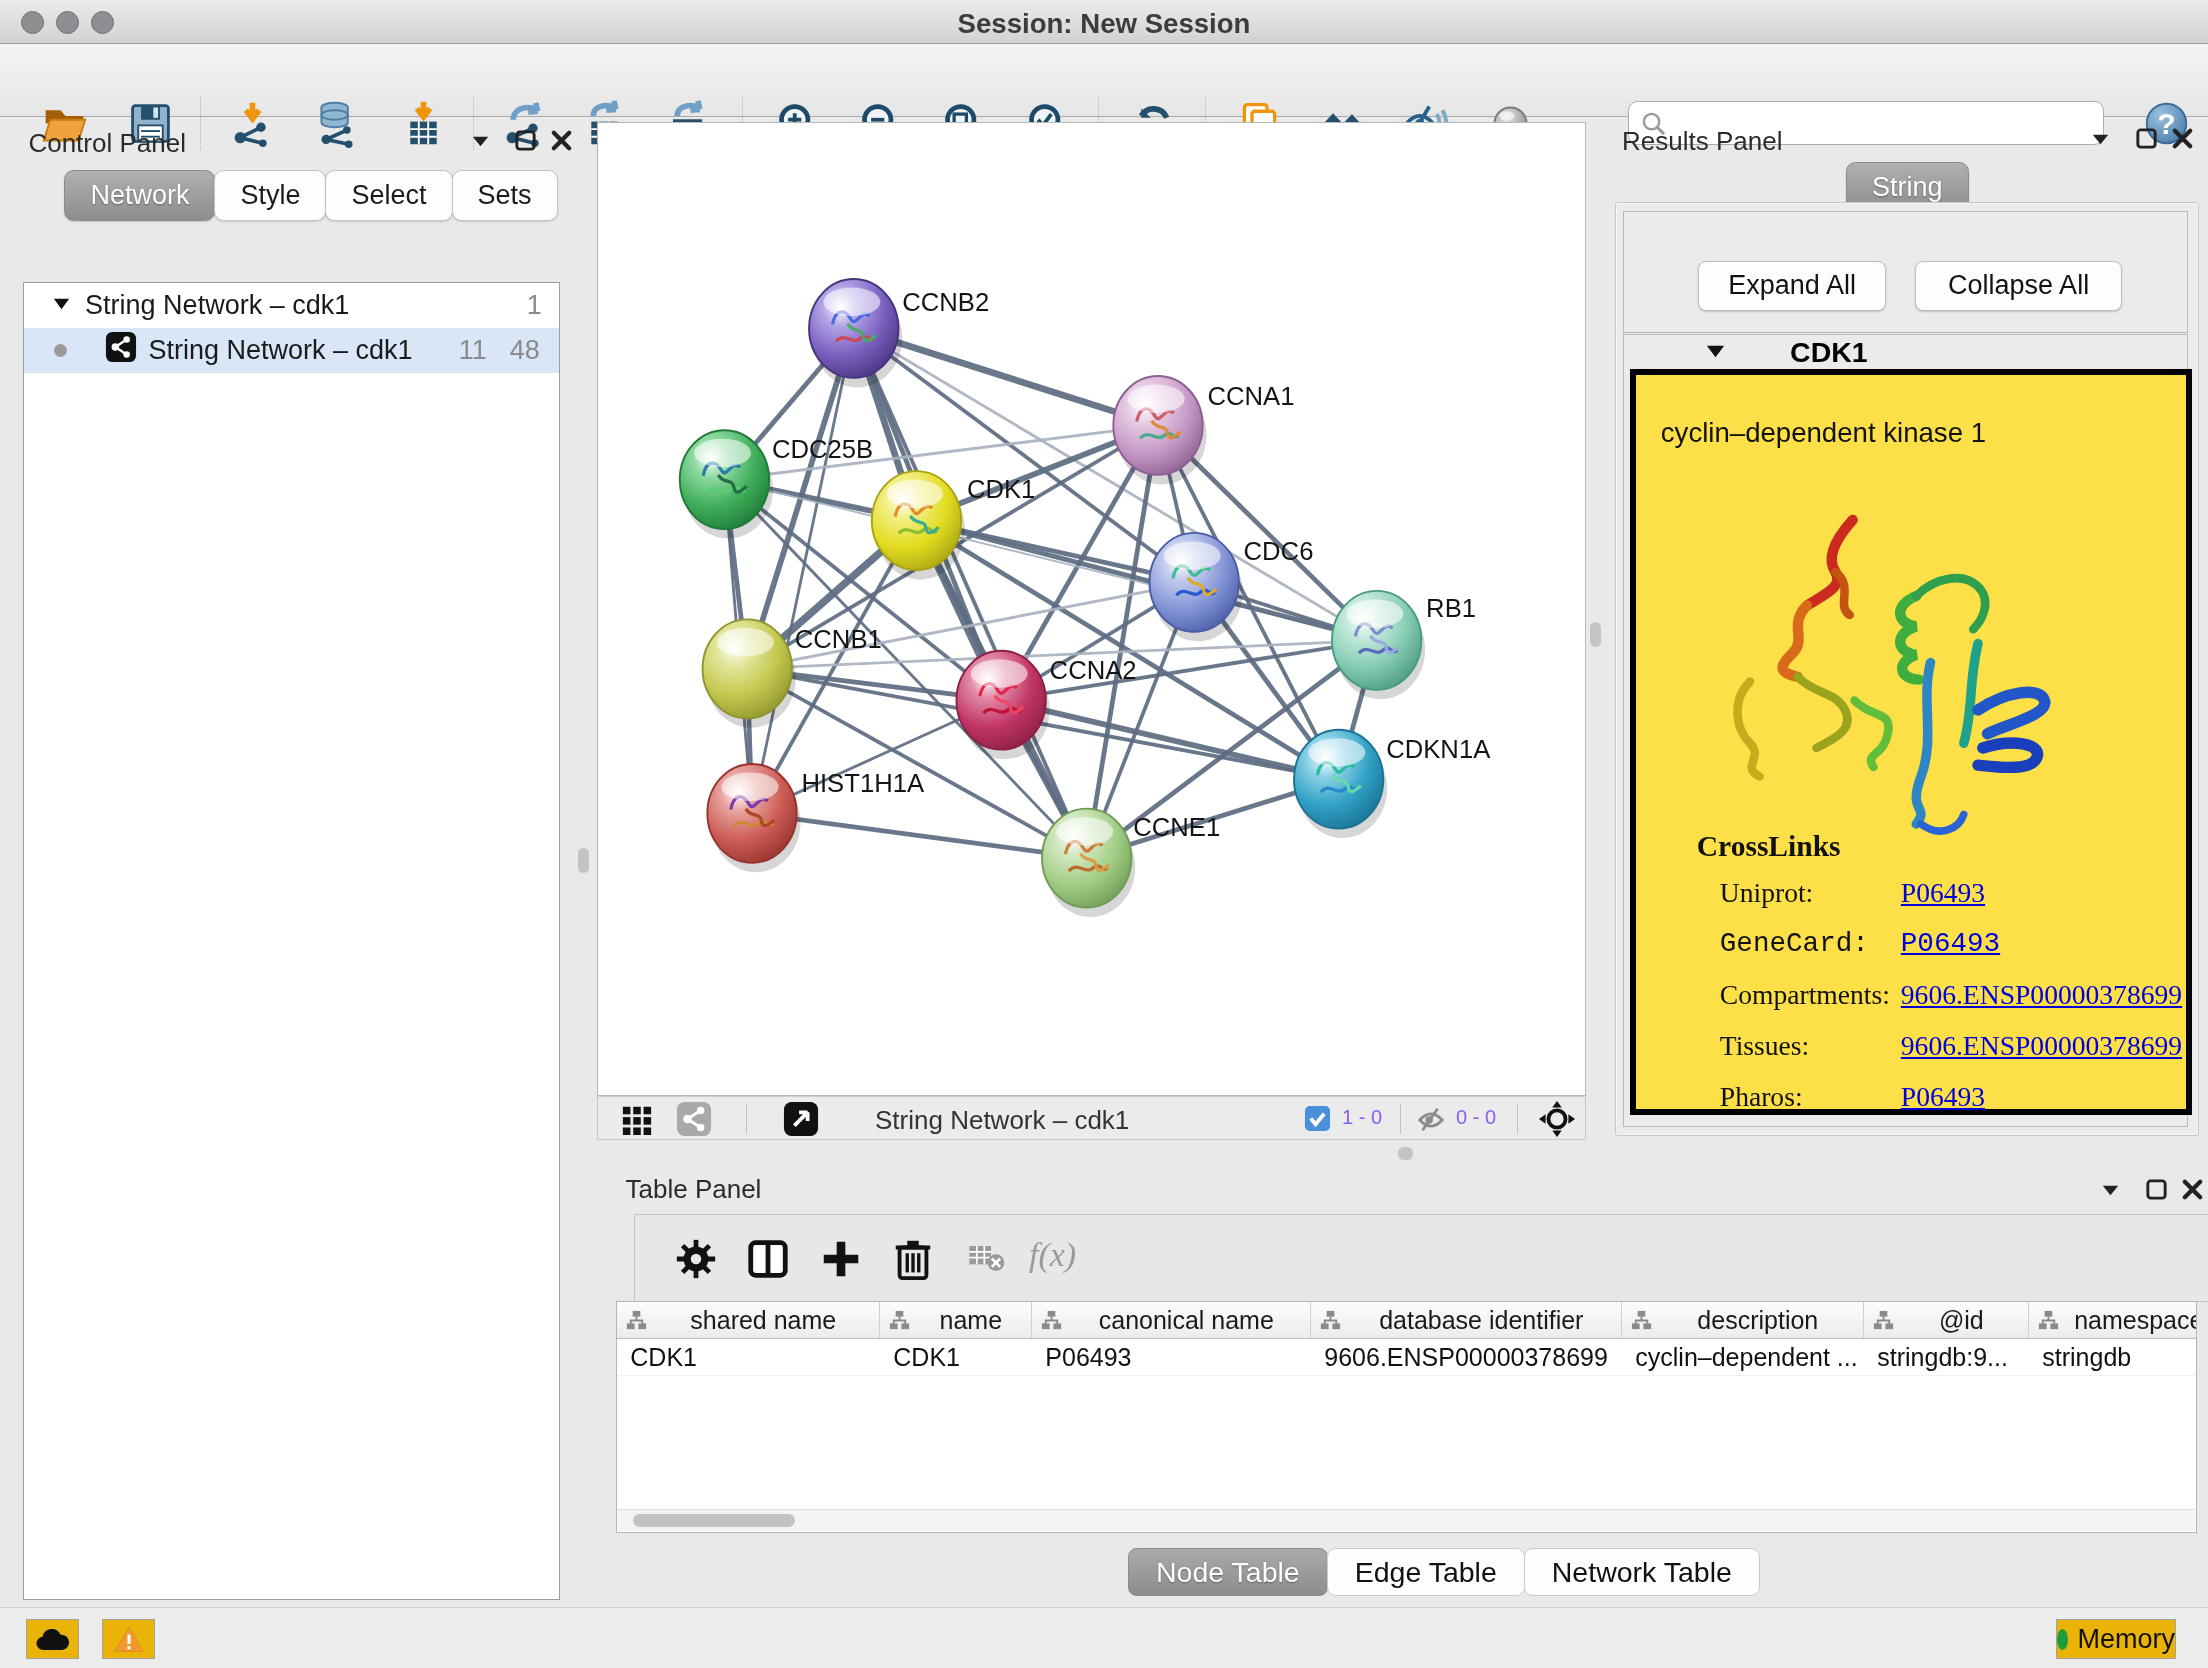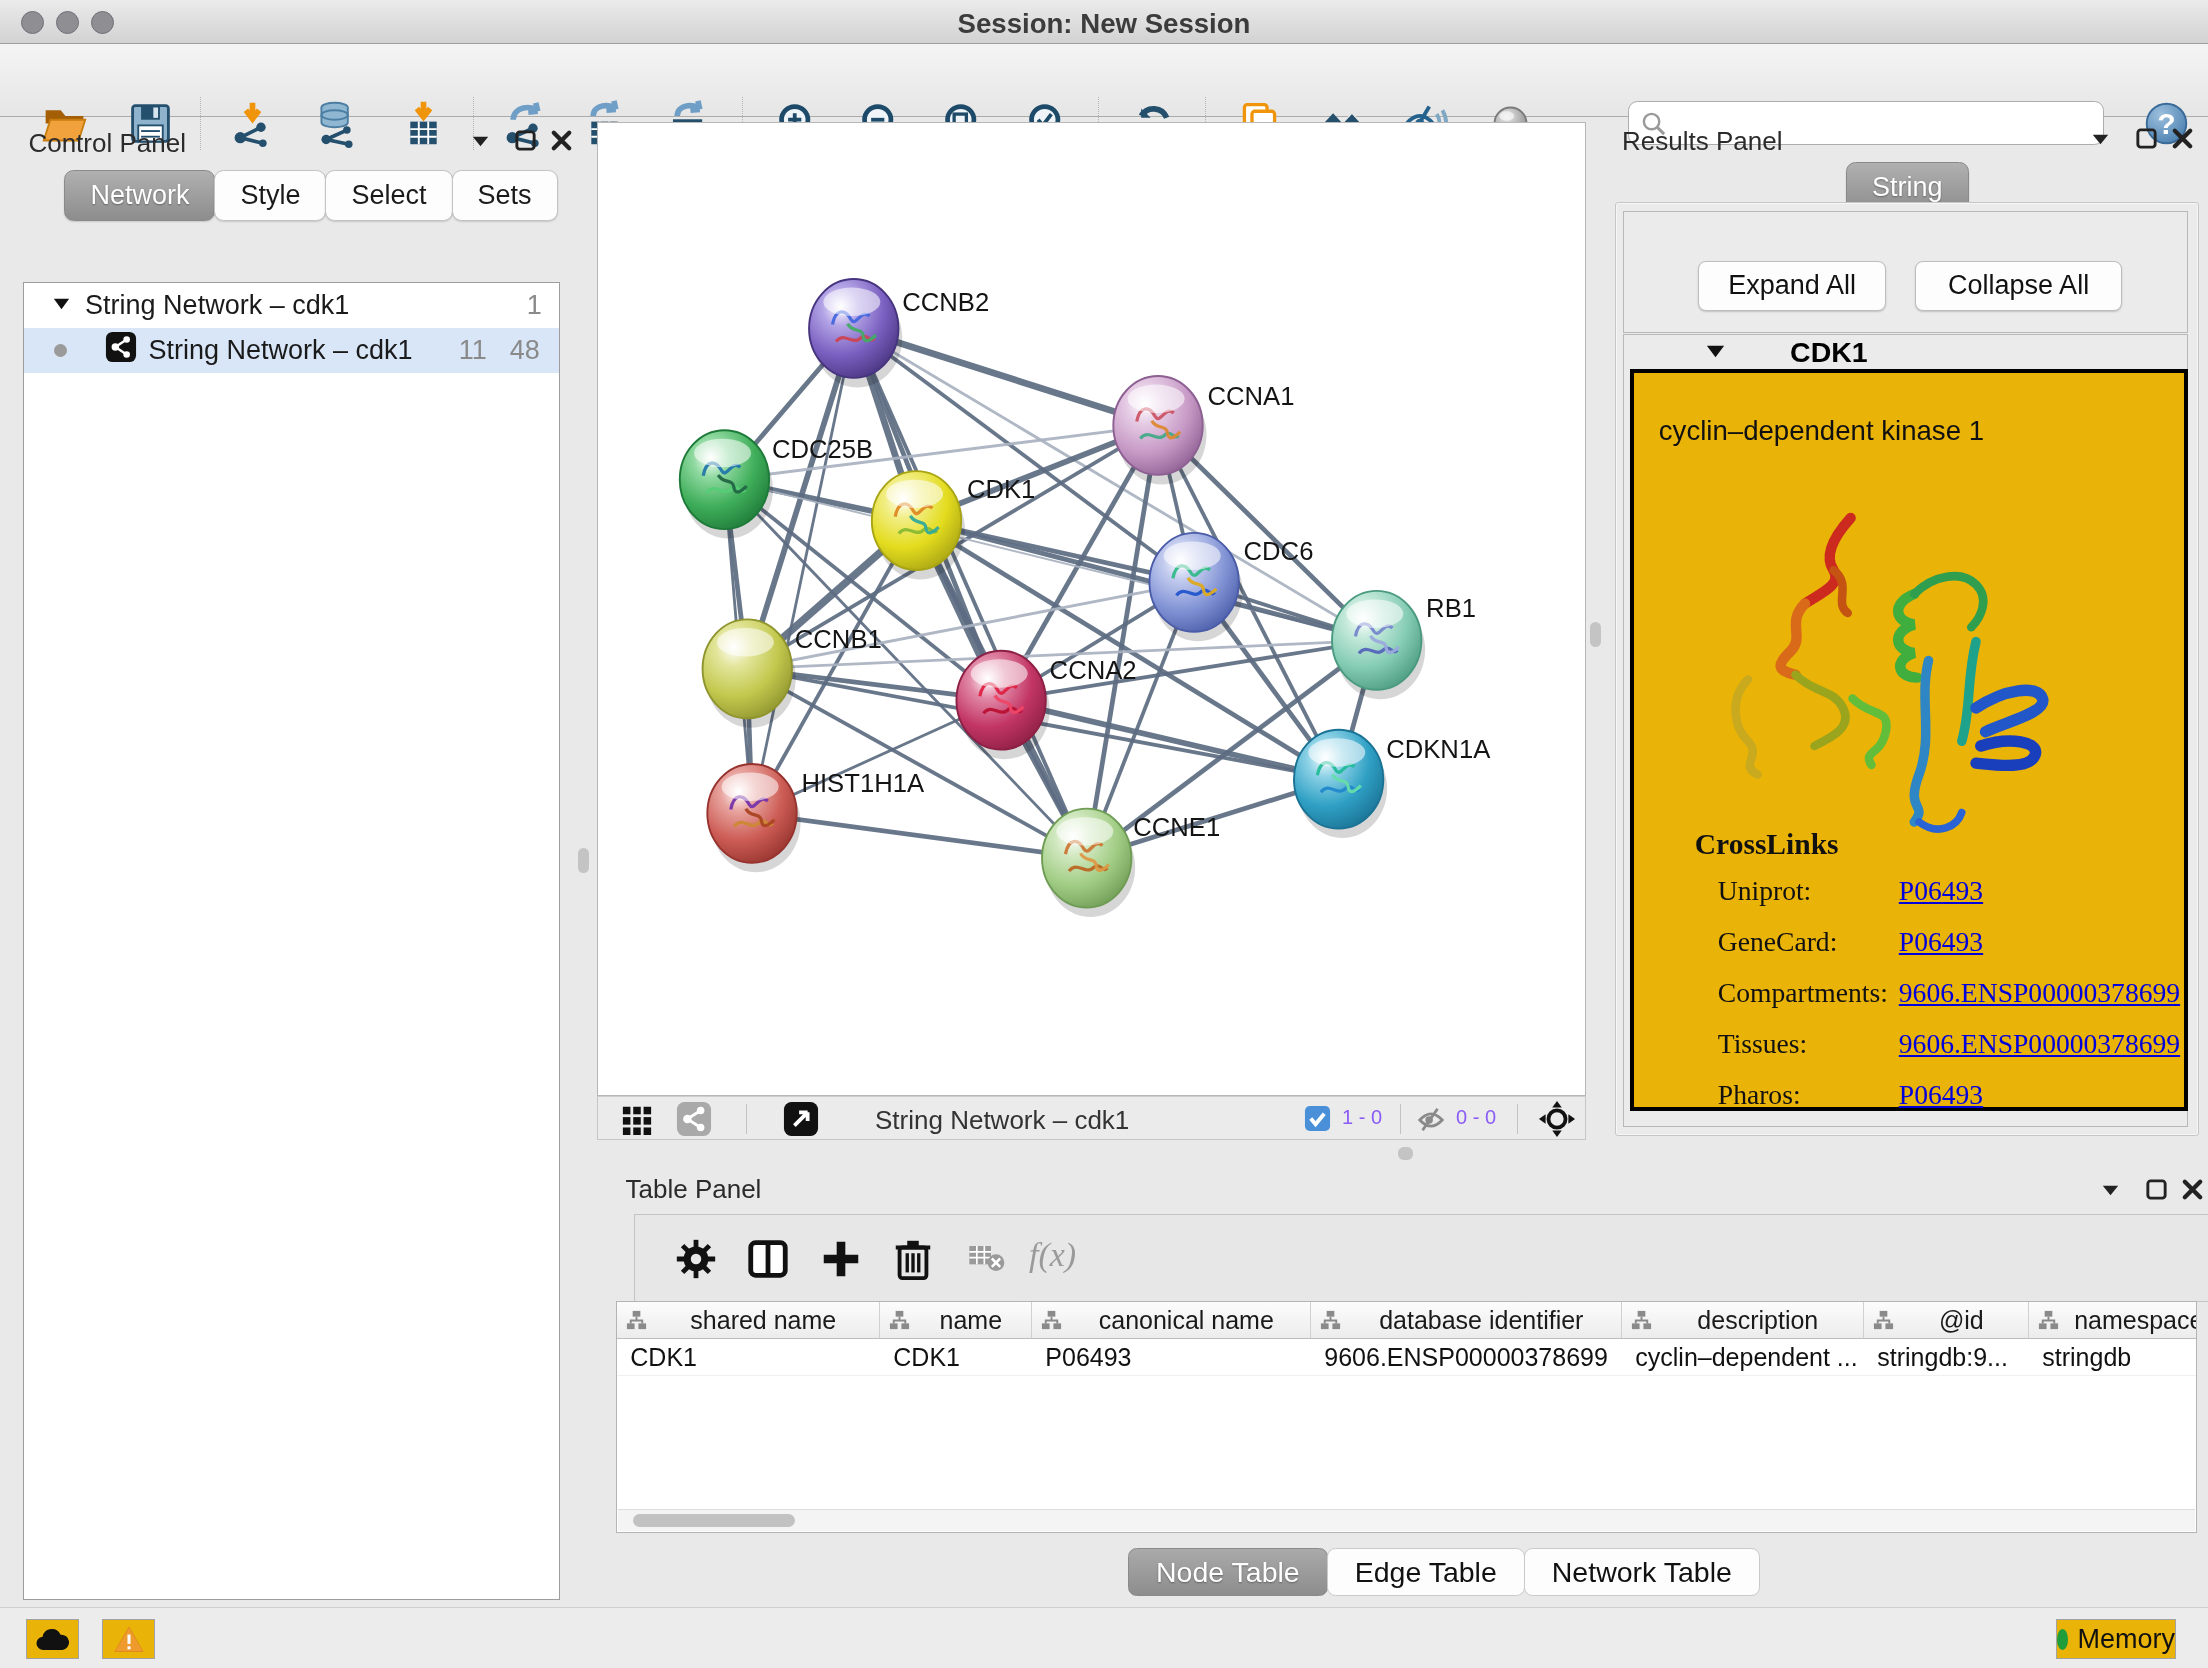--- a/index.html
+++ b/index.html
@@ -47,21 +47,21 @@
   .nbnum{position:absolute;top:8.6px;font-size:20px;color:#8b5cf6;}
   
   .rpanel{left:1605px;top:122px;width:603px;height:1060px;}
   .rbox{position:absolute;left:9.5px;top:80px;width:582px;height:932px;background:#ebebeb;
     border:1.9px solid #c6c6c6;border-radius:2.9px;box-shadow:inset 0 0 0 1px #f6f6f6;}
   .rsub{position:absolute;left:7.6px;width:563px;border:1px solid #b8b8b8;background:#ebebeb;}
   .rbtn{position:absolute;top:49px;height:48px;background:#fdfdfd;border:1px solid #bdbdbd;border-radius:8px;
     font-size:27px;color:#111;display:flex;align-items:center;justify-content:center;cursor:pointer;
     box-shadow:0 1px 1.9px rgba(0,0,0,.18);}
   .geneheader{position:absolute;left:0;top:0;width:100%;height:34px;display:flex;align-items:center;}
-  .genebox{position:absolute;left:5.7px;top:34px;width:550px;height:734px;border:4px solid #000000;background:#eab308;}
+  .genebox{position:absolute;left:5.7px;top:34px;width:550px;height:734px;border:6px solid #000000;background:#fde047;}
   .desc{position:absolute;left:25px;top:42px;font-size:27.6px;color:#111;}
   .xl{font-family:"Liberation Serif",serif;color:#111;}
   .xlhead{position:absolute;left:61px;top:455px;font-size:29.5px;font-weight:bold;}
   .xlrow{position:absolute;left:84px;width:447px;height:51px;font-size:27.6px;}
   .xlrow a{position:absolute;left:181px;color:#0000dd;text-decoration:underline;cursor:pointer;white-space:nowrap;}
   
   .tpanel{left:597px;top:1166px;width:1611px;height:438px;}
   .ttool{position:absolute;left:37px;top:48px;width:1581px;height:88px;background:#e7e7e7;
     border:1px solid #c4c4c4;box-sizing:border-box;}
   .tti{position:absolute;top:21px;width:46px;height:46px;cursor:pointer;}
@@ -627,21 +627,21 @@
             <path d="M300 190 C290 230 295 260 285 295" stroke="#1fa28c" stroke-width="10"></path>
             <path d="M250 210 C240 250 255 290 240 330 S250 360 235 380" stroke="#2f86c4" stroke-width="10"></path>
             <path d="M300 260 C330 240 365 235 370 250 C375 265 330 275 310 285" stroke="#2257c9" stroke-width="12"></path>
             <path d="M305 300 C335 290 368 295 362 310 C356 325 320 320 300 318" stroke="#1a3fbd" stroke-width="12"></path>
             <path d="M240 380 C260 395 280 385 285 370" stroke="#2a63d4" stroke-width="8"></path>
           </g>
         </svg>
         <div class="xl xlhead">CrossLinks</div>
         <div id="xl-rows">
             <div class="xl xlrow" style="top: 502px;"><span>Uniprot:</span><a href="#">P06493</a></div>
-            <div class="xl xlrow" style="top: 553px;"><span>GeneCard:</span><a href="#">P06493</a></div>
+            <div class="xl xlrow" style="top: 553px; font-family: Liberation Mono, monospace;"><span>GeneCard:</span><a href="#">P06493</a></div>
             <div class="xl xlrow" style="top: 604px;"><span>Compartments:</span><a href="#">9606.ENSP00000378699</a></div>
             <div class="xl xlrow" style="top: 655px;"><span>Tissues:</span><a href="#">9606.ENSP00000378699</a></div>
             <div class="xl xlrow" style="top: 706px;"><span>Pharos:</span><a href="#">P06493</a></div>
           </div>
       </div>
     </div>
   </div>
 </div>
 
 <div class="abs tpanel">

